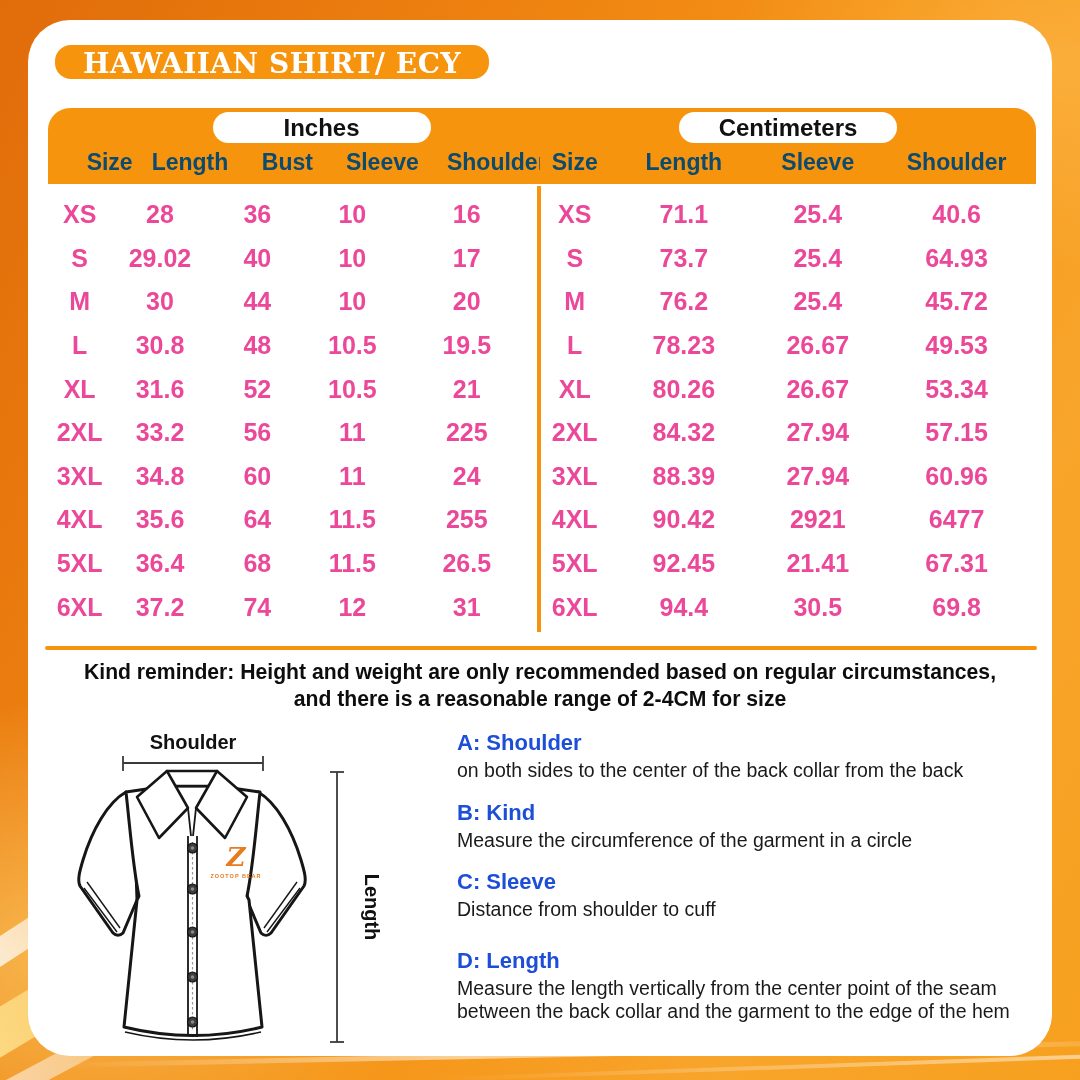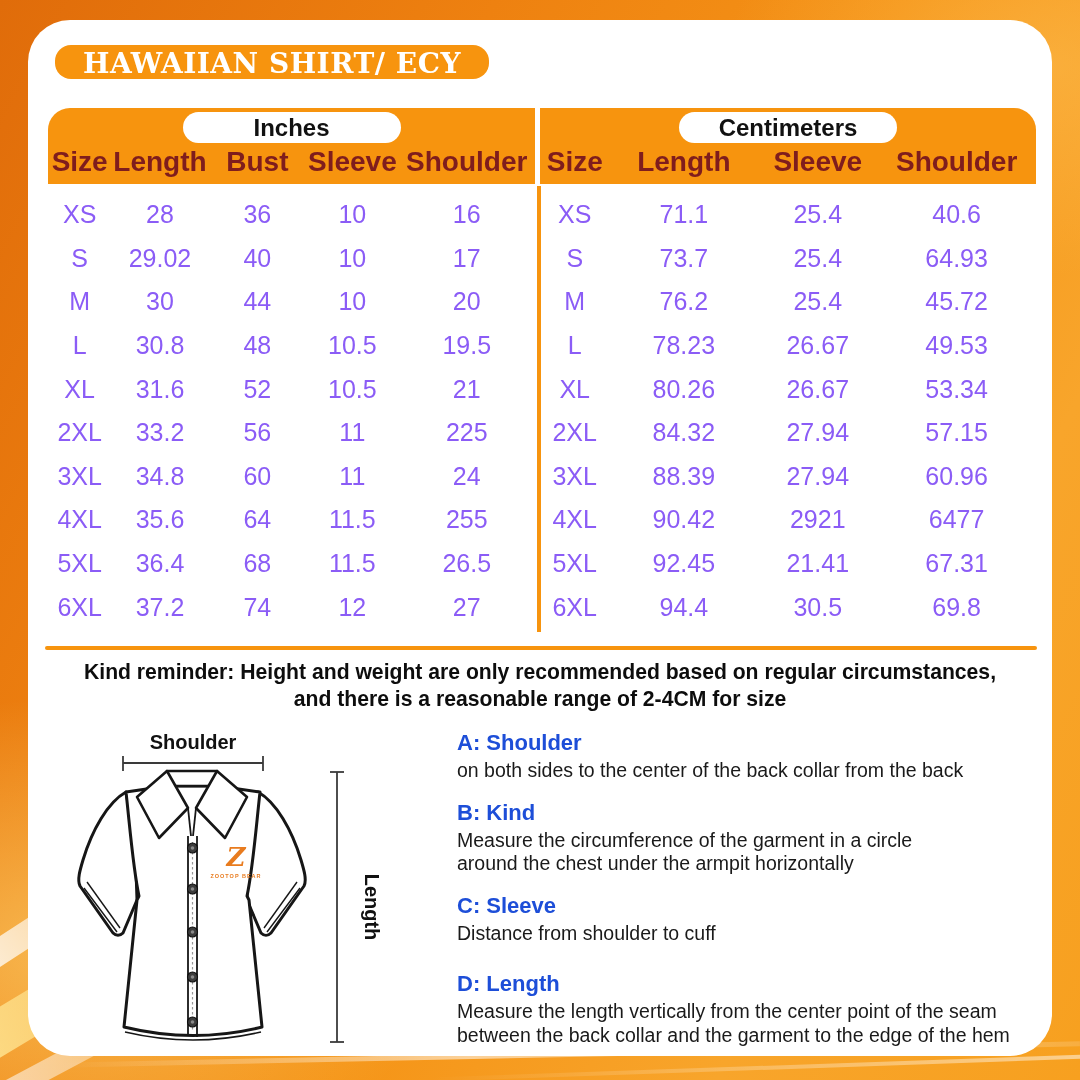--- a/index.html
+++ b/index.html
@@ -22,33 +22,33 @@
       background:linear-gradient(90deg,rgba(255,255,255,0),rgba(255,255,255,.5));}
 
   .card{position:absolute;left:28px;top:20px;width:1024px;height:1036px;
         background:#ffffff;border-radius:42px;}
 
   .badge{position:absolute;left:27px;top:25px;height:34px;line-height:38px;
          background:var(--orange);color:#fff;border-radius:16px;padding:0 28px;
          font-family:"DejaVu Serif",serif;font-weight:700;font-size:28px;letter-spacing:.5px;}
 
   .tblock{position:absolute;top:88px;background:var(--orange);height:76px;}
-  .tblock.inches{left:20px;width:487px;border-radius:22px 0 0 0;}
+  .tblock.inches{left:20px;width:487px;border-radius:22px 0 0 0;padding-left:30px;}
   .tblock.cm{left:512px;width:496px;border-radius:0 22px 0 0;}
   .unit-pill{position:relative;margin:4px auto 0 auto;width:218px;height:31px;line-height:31px;
          background:#fff;border-radius:16px;text-align:center;font-weight:700;font-size:24px;color:#111;}
-  .colheads{display:grid;height:38px;align-items:center;font-weight:700;font-size:28px;color:#7f1d1d;}
+  .colheads{display:grid;height:38px;align-items:center;font-weight:700;font-size:23px;color:#0c4a6e;}
   .colheads span{text-align:center;}
   .g-in{grid-template-columns:13% 20% 20% 19% 28%;}
   .g-cm{grid-template-columns:14% 30% 24% 32%;}
 
   .rows{position:absolute;top:173px;}
   .rows.inches{left:20px;width:487px;}
   .rows.cm{left:512px;width:496px;}
-  .trow{display:grid;height:43.6px;align-items:center;font-weight:400;font-size:25px;color:#8b5cf6;}
+  .trow{display:grid;height:43.6px;align-items:center;font-weight:700;font-size:25px;color:#ec4899;}
   .trow span{text-align:center;}
 
   .vdivider{position:absolute;left:509px;top:166px;width:4px;height:446px;background:var(--orange);}
   .hrule{position:absolute;left:17px;top:626px;width:992px;height:4px;background:var(--orange);border-radius:2px;}
 
   .reminder{position:absolute;left:0;top:638px;width:100%;text-align:center;
             font-weight:700;font-size:22.5px;line-height:27px;color:#0d0d0d;
             transform:scaleX(.94);}
 
   .diagram{position:absolute;left:12px;top:710px;width:412px;height:350px;}
@@ -156,21 +156,21 @@
           <span>36.4</span>
           <span>68</span>
           <span>11.5</span>
           <span>26.5</span>
         </div>
         <div class="trow g-in">
           <span>6XL</span>
           <span>37.2</span>
           <span>74</span>
           <span>12</span>
-          <span>27</span>
+          <span>31</span>
         </div>
       </div>
     <div class="rows cm">
         <div class="trow g-cm">
           <span>XS</span>
           <span>71.1</span>
           <span>25.4</span>
           <span>40.6</span>
         </div>
         <div class="trow g-cm">
@@ -306,21 +306,20 @@
     </div>
 
     <div class="instructions">
         <div class="instr">
           <h3>A: Shoulder</h3>
           <div class="bline">on both sides to the center of the back collar from the back</div>
         </div>
         <div class="instr">
           <h3>B: Kind</h3>
           <div class="bline">Measure the circumference of the garment in a circle</div>
-          <div class="bline">around the chest under the armpit horizontally</div>
         </div>
         <div class="instr gap">
           <h3>C: Sleeve</h3>
           <div class="bline">Distance from shoulder to cuff</div>
         </div>
         <div class="instr">
           <h3>D: Length</h3>
           <div class="bline">Measure the length vertically from the center point of the seam</div>
           <div class="bline">between the back collar and the garment to the edge of the hem</div>
         </div>

